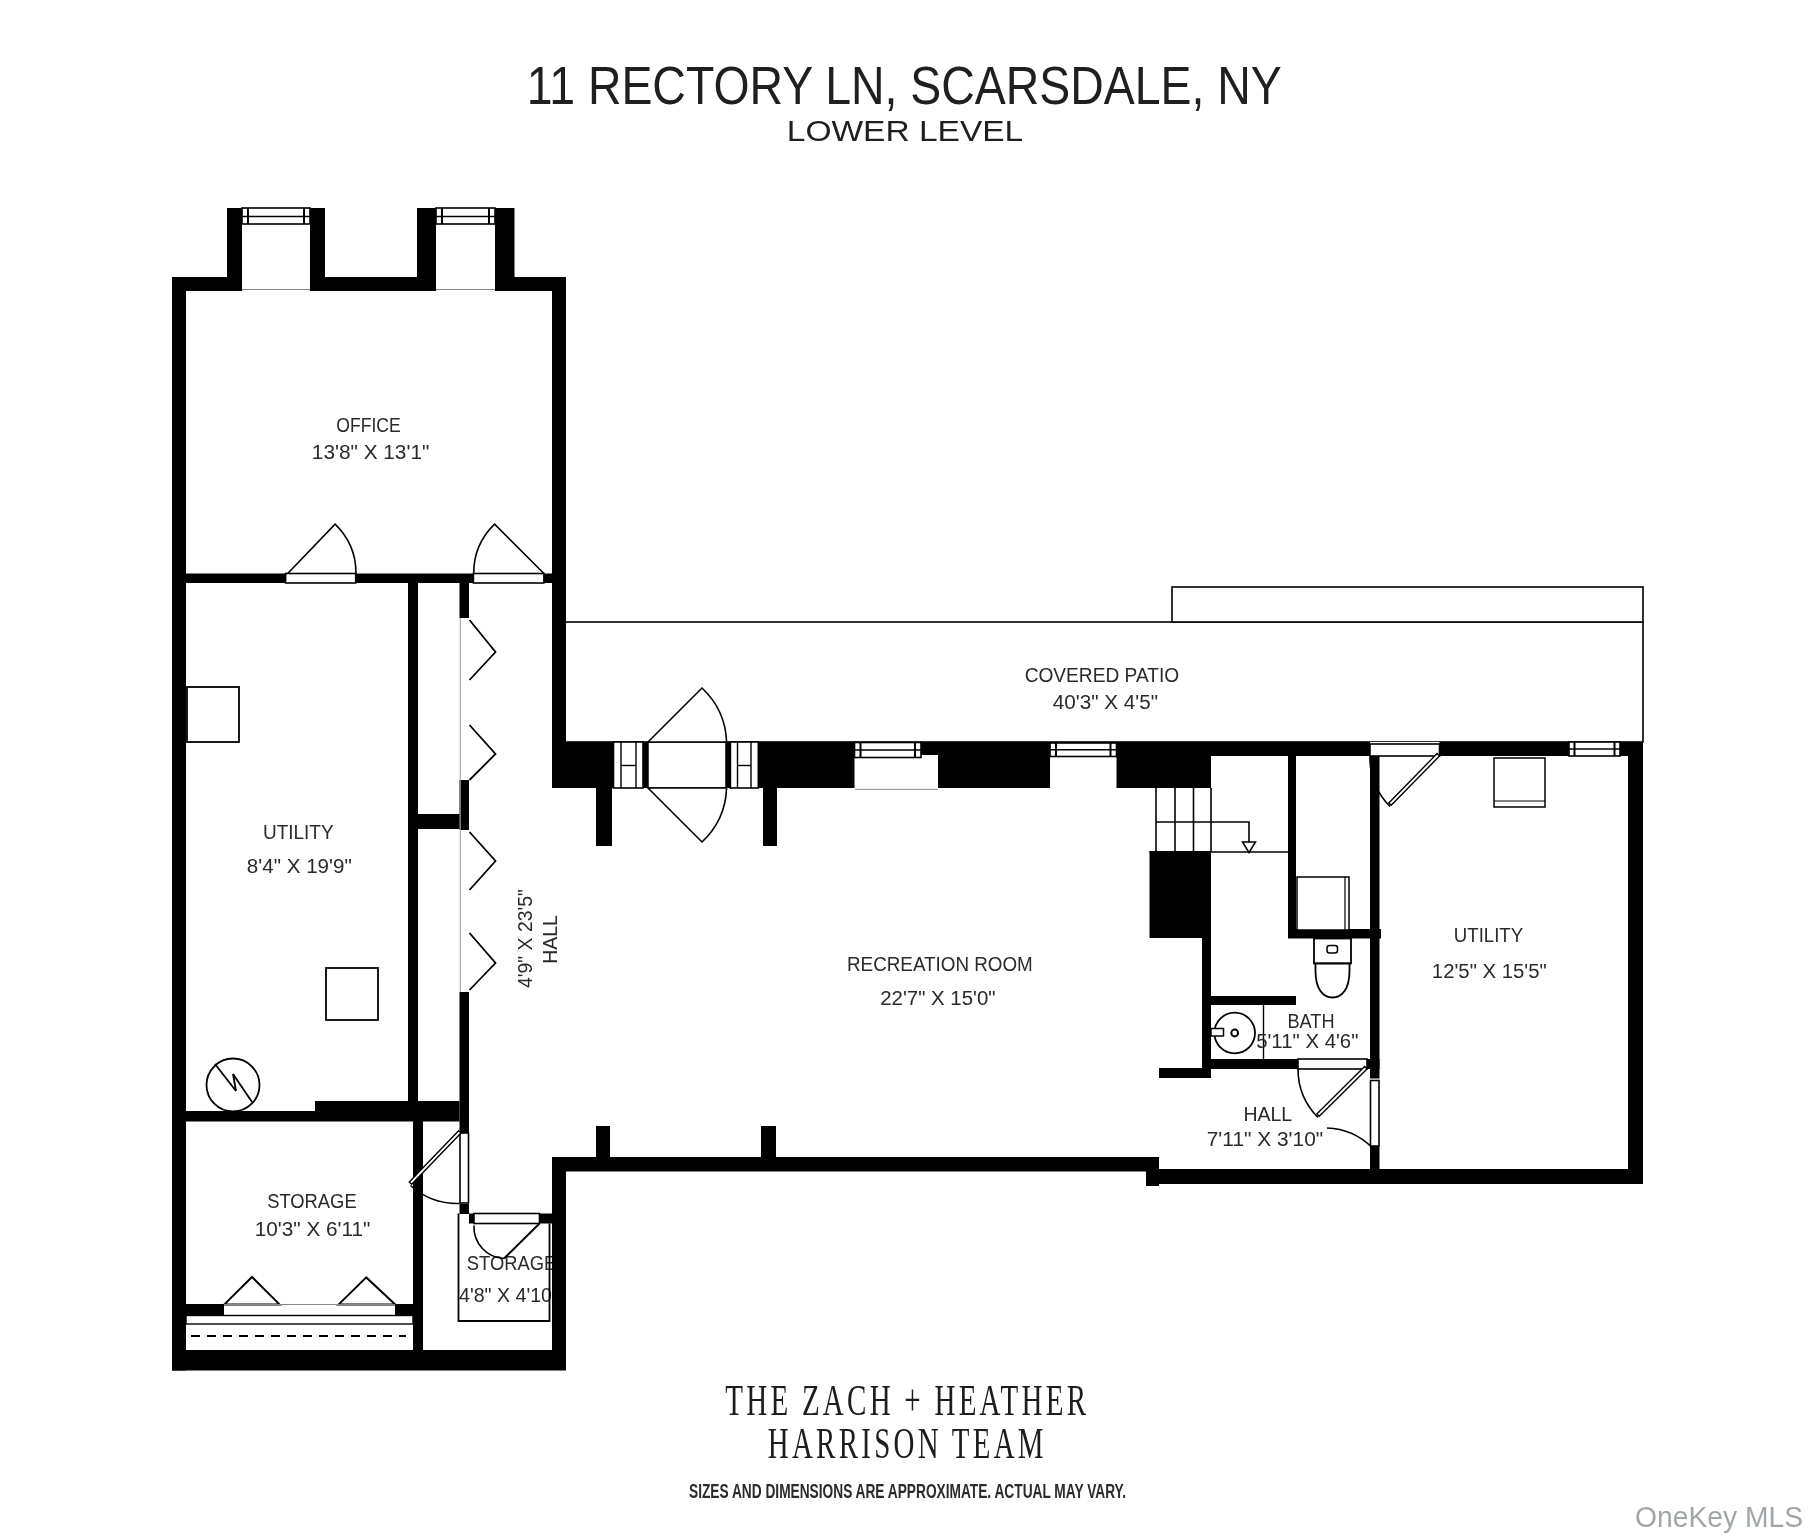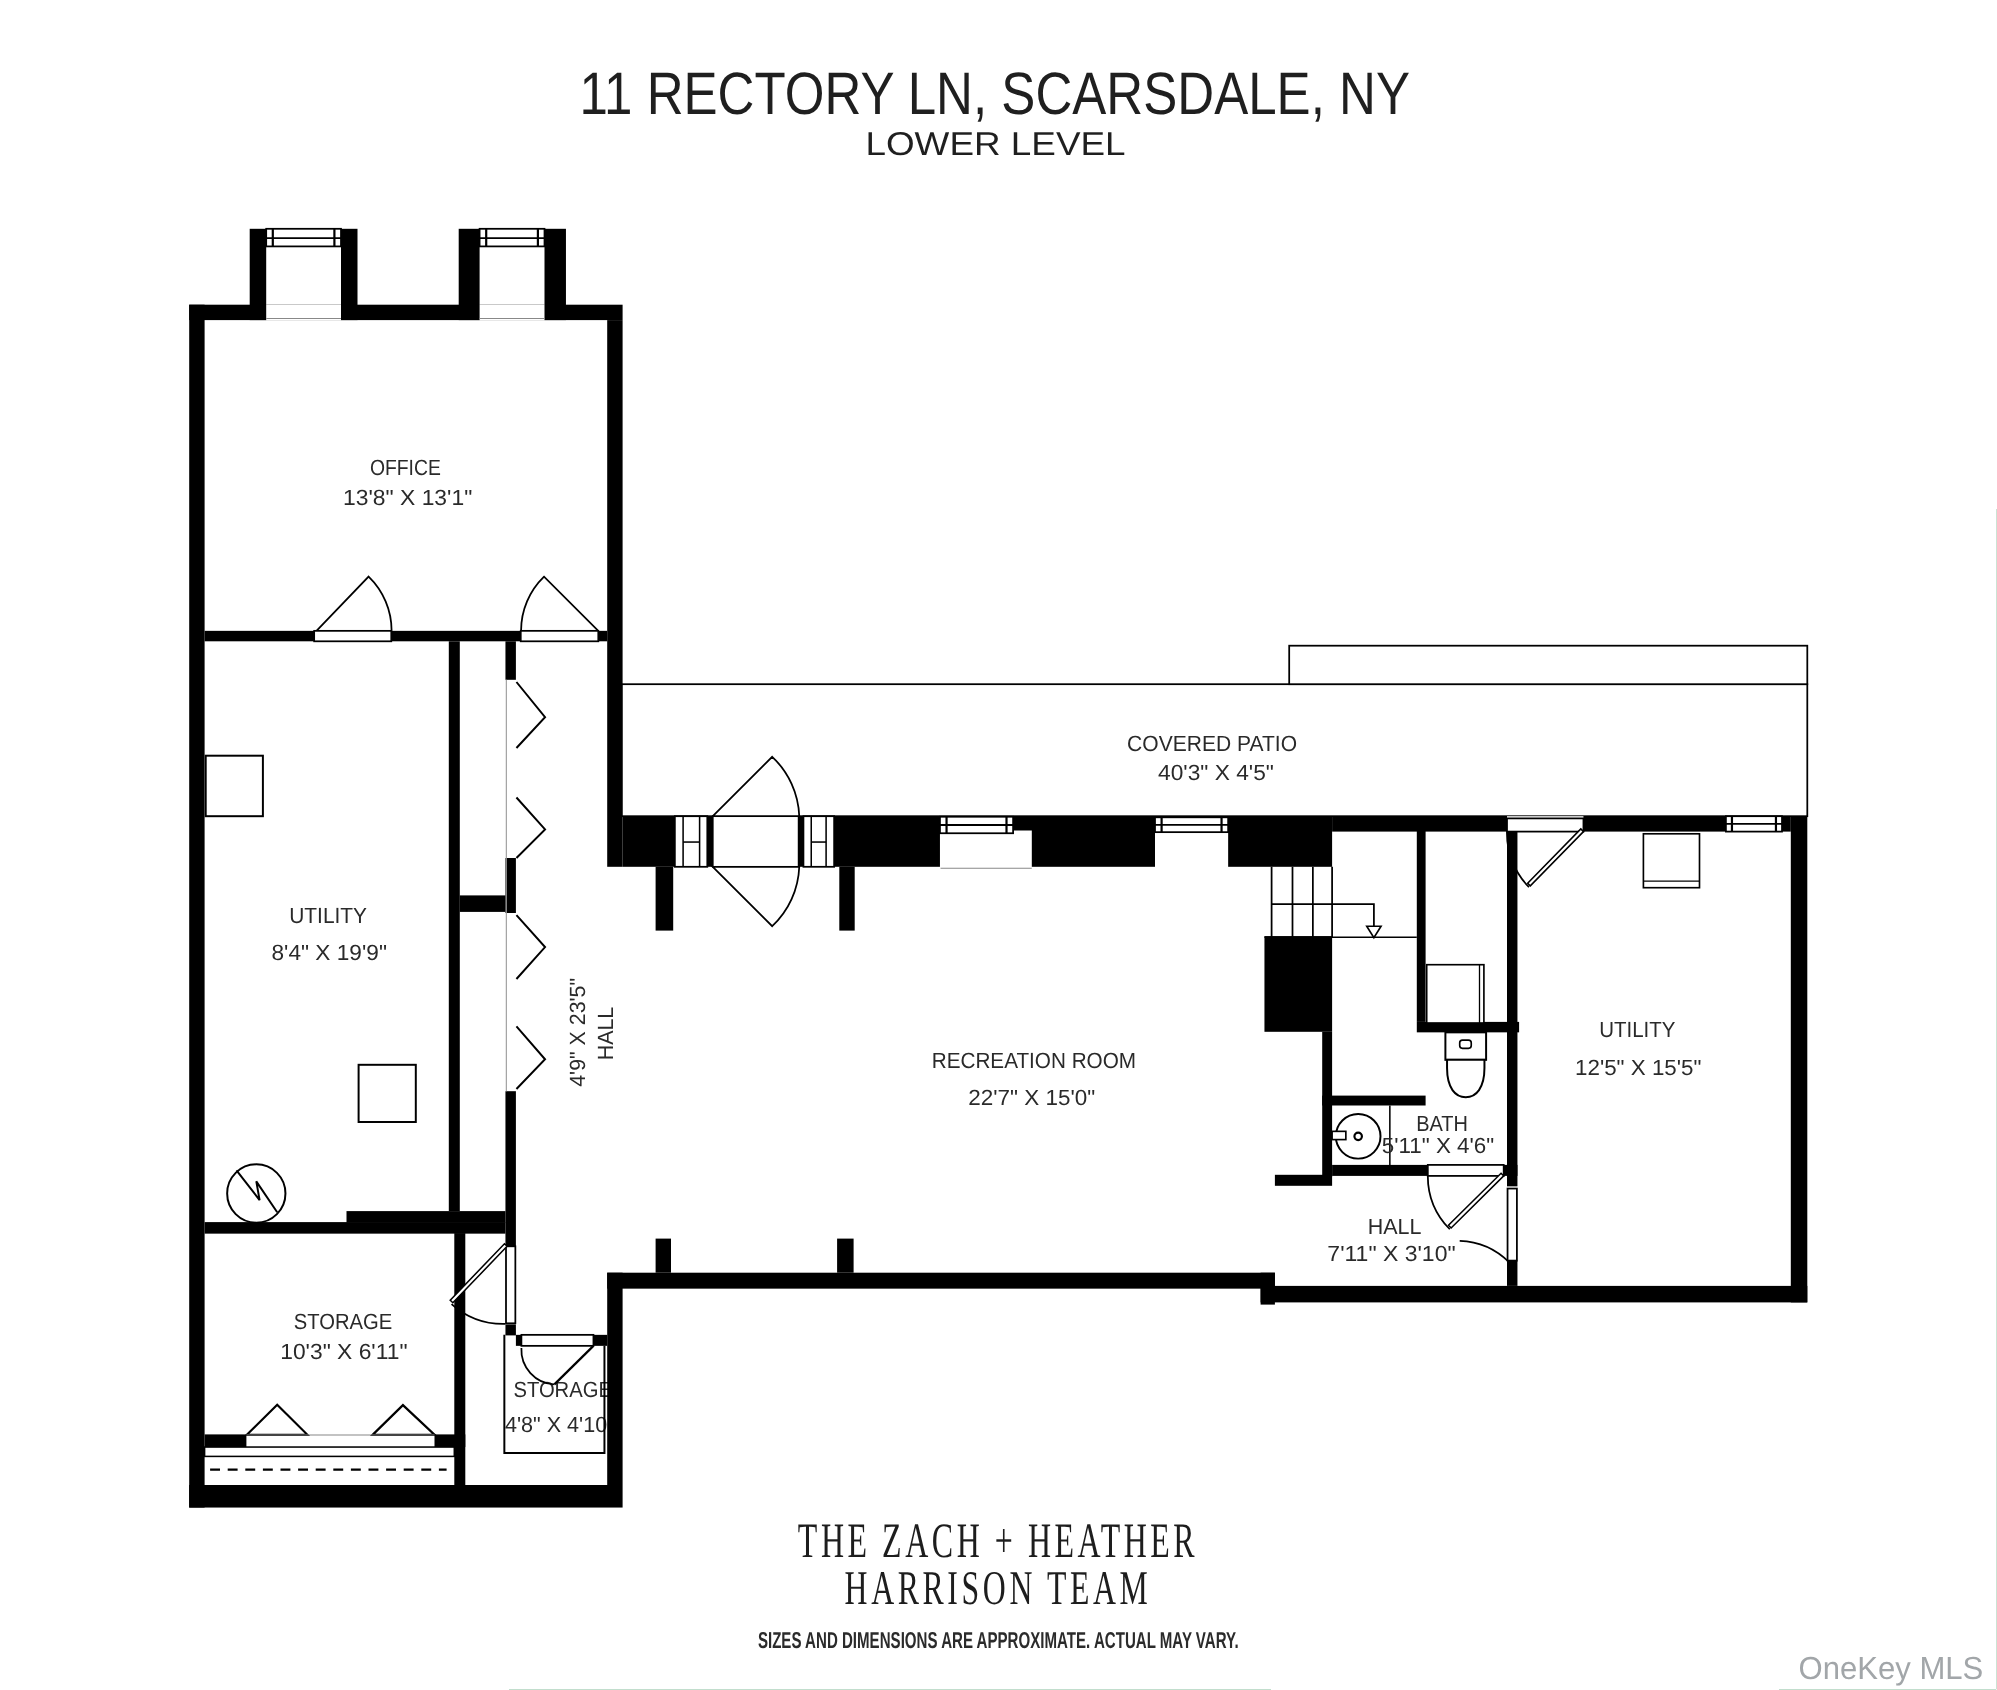--- a/index.html
+++ b/index.html
@@ -1,16 +1,16 @@
 <!DOCTYPE html>
 <html><head>
 <meta charset="utf-8">
 <style>
   html,body{margin:0;padding:0;background:#fff;}
-  #page{position:relative;width:1815px;height:1536px;background:#15803d;overflow:hidden;
+  #page{position:relative;width:1815px;height:1536px;background:#ef4444;overflow:hidden;
         font-family:"Liberation Sans", sans-serif;}
   svg{display:block}
   .rm{font-size:20px;fill:#2a2a2a;}
 </style>
 </head>
 <body>
 <div id="page">
 <svg width="1815" height="1536" viewBox="0 0 1815 1536">
 
 <rect x="0" y="0" width="1815" height="1536" fill="#ffffff"></rect>

